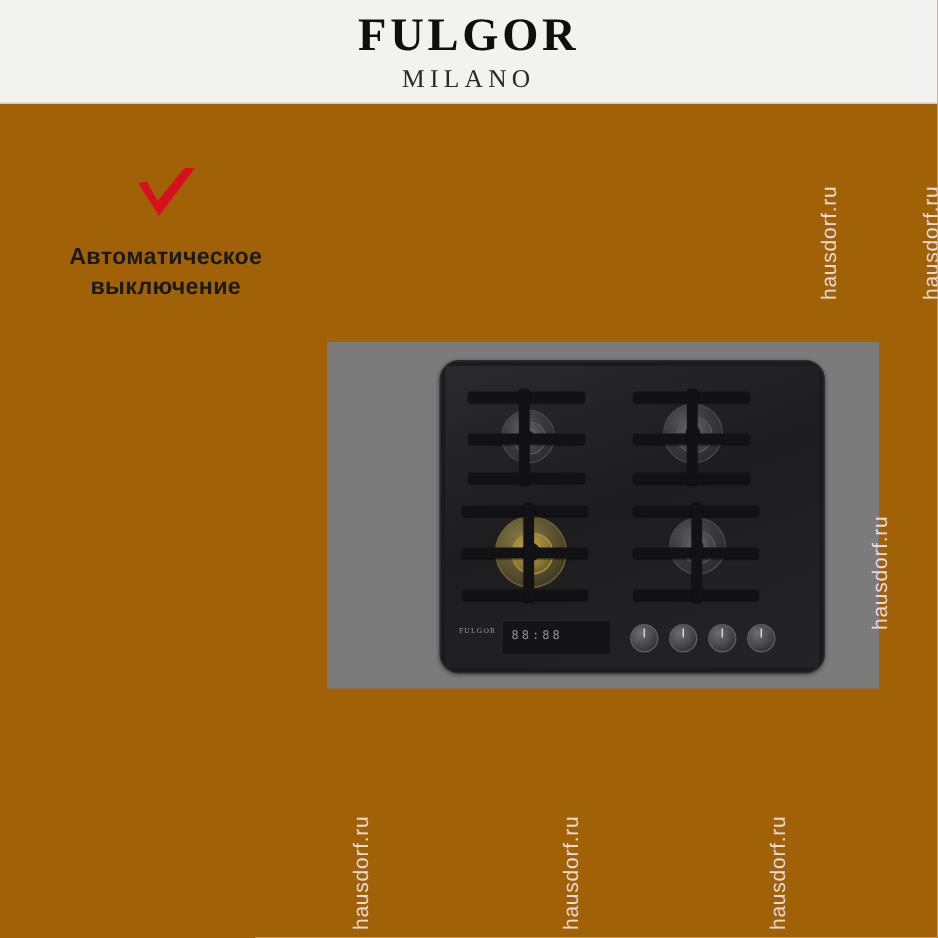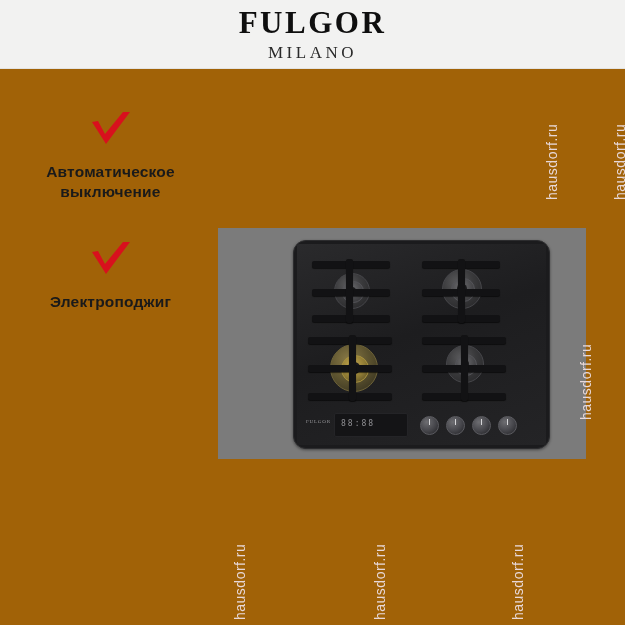--- a/index.html
+++ b/index.html
@@ -246,28 +246,20 @@
       <span class="check-icon">
         <svg width="46" height="42" viewBox="0 0 46 42" xmlns="http://www.w3.org/2000/svg">
           <path d="M4 12 L18 34 L42 2 L35 2 L17 24 L10 11 Z" fill="#d8101d"></path>
         </svg>
       </span>
       <span class="feature-label">Автоматическое
 выключение</span>
     </div>
 
 
-    <div class="feature">
-      <span class="check-icon">
-        <svg width="46" height="42" viewBox="0 0 46 42" xmlns="http://www.w3.org/2000/svg">
-          <path d="M4 12 L18 34 L42 2 L35 2 L17 24 L10 11 Z" fill="#d8101d"></path>
-        </svg>
-      </span>
-      <span class="feature-label">Электроподжиг</span>
-    </div>
 
   </div>
 
   <div class="product-photo">
     <div class="hob">
       <div class="hob-glass"></div>
 
       <div class="burner burner-tl">
         <div class="cap"></div>
         <div class="core"></div>

